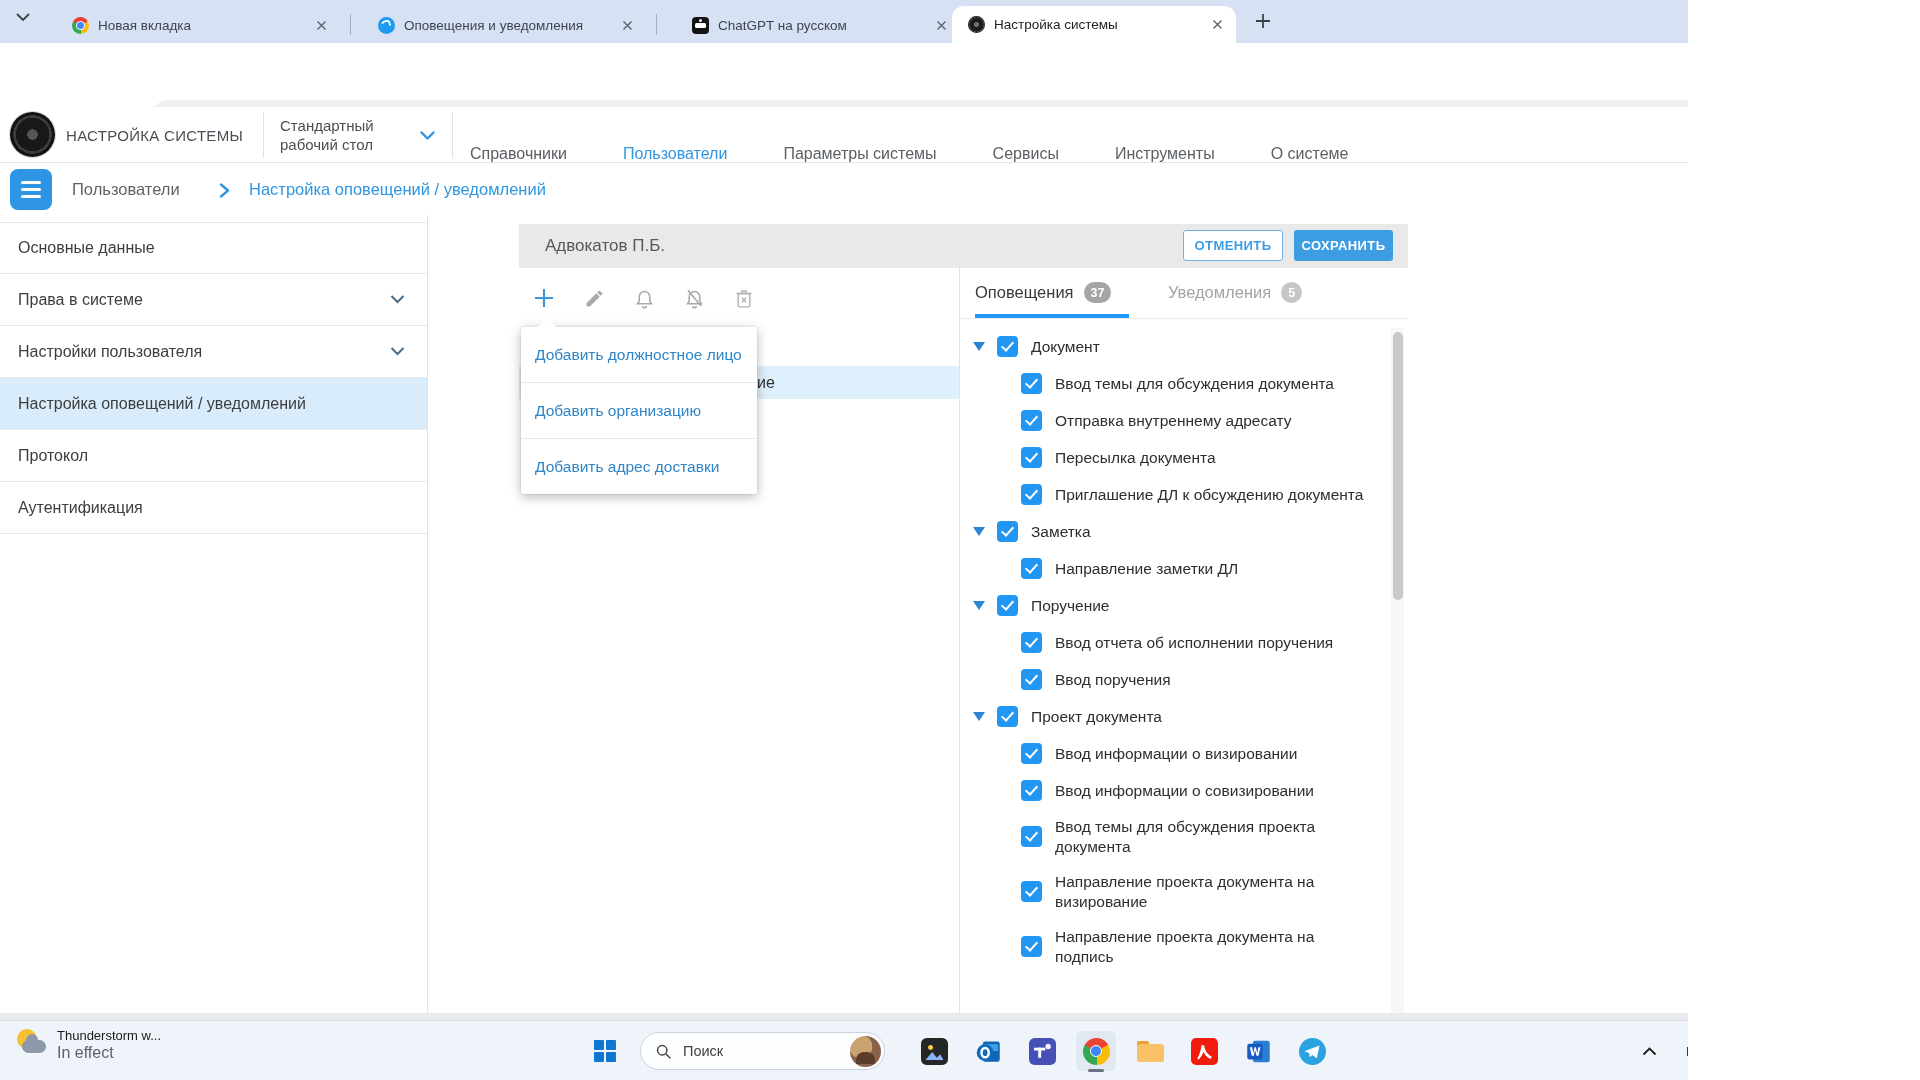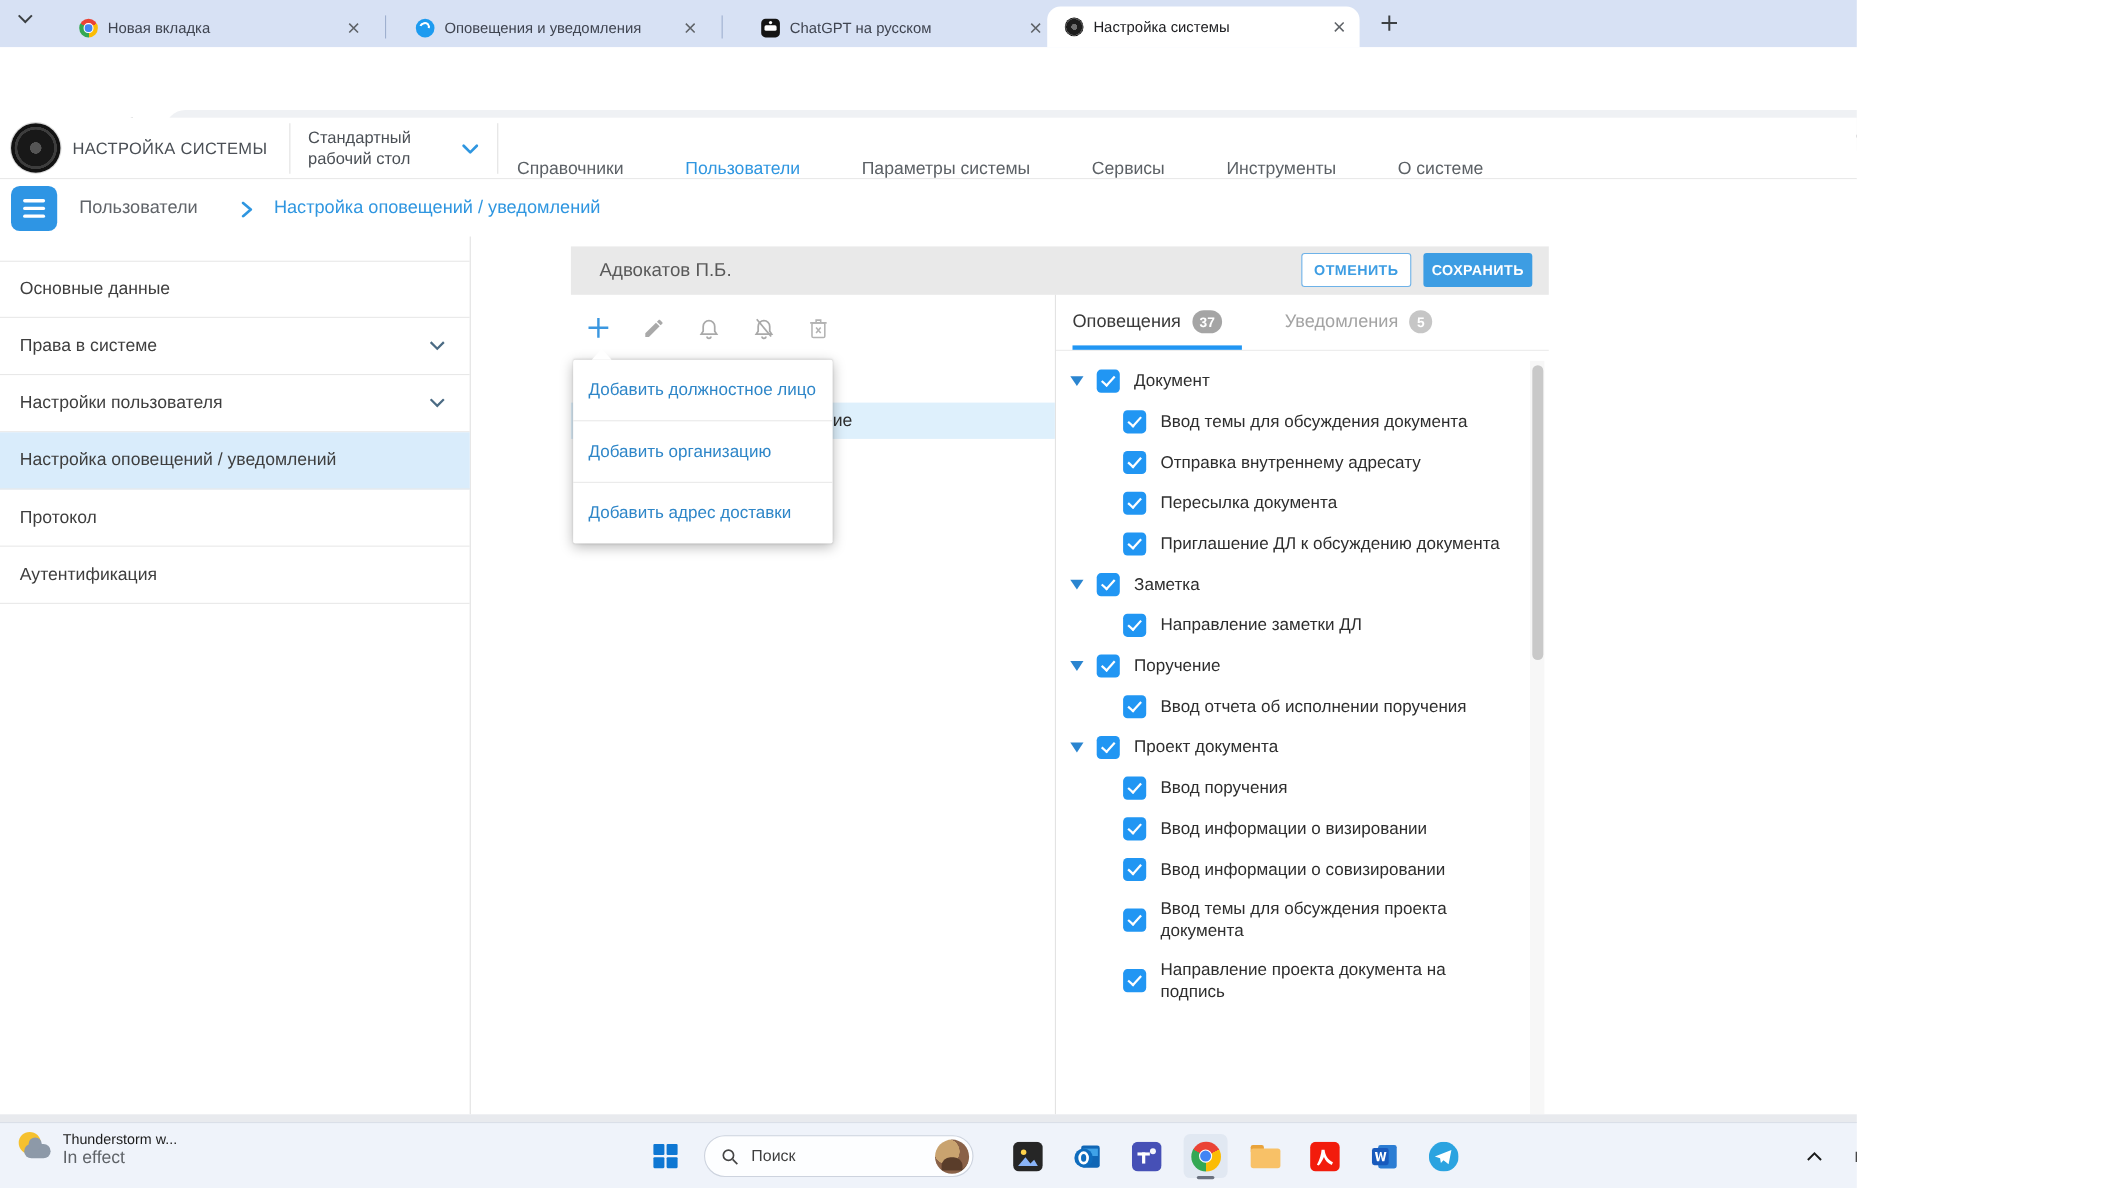--- a/index.html
+++ b/index.html
@@ -55,21 +55,21 @@
   .hamburger{position:absolute;left:10px;top:6px;width:42px;height:41px;border-radius:8px;background:#2e95e4;display:flex;flex-direction:column;justify-content:center;align-items:center;gap:4px}
   .hamburger span{display:block;width:20px;height:3px;border-radius:2px;background:#fff}
   .crumb-root{position:absolute;left:72px;top:0;height:52px;display:flex;align-items:center;font-size:16.5px;color:#5f6368}
   .crumb-chev{position:absolute;left:219px;top:20px}
   .crumb-cur{position:absolute;left:249px;top:0;height:52px;display:flex;align-items:center;font-size:16.5px;color:#2f96e0}
 
   
   .sidebar{position:absolute;left:0;top:215px;width:428px;height:798px;border-right:1px solid #e2e2e2;box-sizing:border-box;background:#fff}
   .side-item{position:relative;height:52px;display:flex;align-items:center;padding:0 18px;box-sizing:border-box;
              border-bottom:1px solid #e8e8e8;font-size:16px;color:#3e3e3e}
-  .side-item:first-child{border-top:1px solid #e8e8e8;margin-top:22px}
+  .side-item:first-child{border-top:1px solid #e8e8e8;margin-top:7px}
   .side-item.selected{background:#d9ecfb}
   .side-chev{position:absolute;right:22px;color:#4b6b84}
 
   
   .titlebar{position:absolute;left:519px;top:224px;width:889px;height:44px;background:#e9e9e9;display:flex;align-items:center}
   .person{margin-left:26px;font-size:17px;color:#595959}
   .btn{position:absolute;top:230px;height:31px;border-radius:3px;font-size:13px;font-weight:bold;letter-spacing:.4px;
        display:flex;align-items:center;justify-content:center;box-sizing:border-box;cursor:pointer}
   .btn.cancel{left:1183px;width:100px;background:#fff;border:1px solid #6eb2e8;color:#3d9de3}
   .btn.save{left:1294px;width:99px;background:#3d9de3;color:#fff}
@@ -434,40 +434,44 @@
     </div>
     <div class="trow group">
       <span class="tri"></span>
       <span class="cbx"></span>
       <span class="tlbl">Поручение</span>
     </div>
     <div class="trow item">
       <span class="cbx"></span>
       <span class="tlbl">Ввод отчета об исполнении поручения</span>
     </div>
+    <div class="trow item">
+      <span class="cbx"></span>
+      <span class="tlbl">Ввод поручения</span>
+    </div>
     <div class="trow group">
       <span class="tri"></span>
       <span class="cbx"></span>
       <span class="tlbl">Проект документа</span>
     </div>
     <div class="trow item">
       <span class="cbx"></span>
-      <span class="tlbl">Ввод поручения</span>
-    </div>
-    <div class="trow item">
-      <span class="cbx"></span>
       <span class="tlbl">Ввод информации о визировании</span>
     </div>
     <div class="trow item">
       <span class="cbx"></span>
       <span class="tlbl">Ввод информации о совизировании</span>
     </div>
     <div class="trow item">
       <span class="cbx"></span>
       <span class="tlbl">Ввод темы для обсуждения проекта документа</span>
+    </div>
+    <div class="trow item">
+      <span class="cbx"></span>
+      <span class="tlbl">Направление проекта документа на визирование</span>
     </div>
     <div class="trow item">
       <span class="cbx"></span>
       <span class="tlbl">Направление проекта документа на подпись</span>
     </div>
     <div class="trow item">
       
       
     </div>
   </div>

